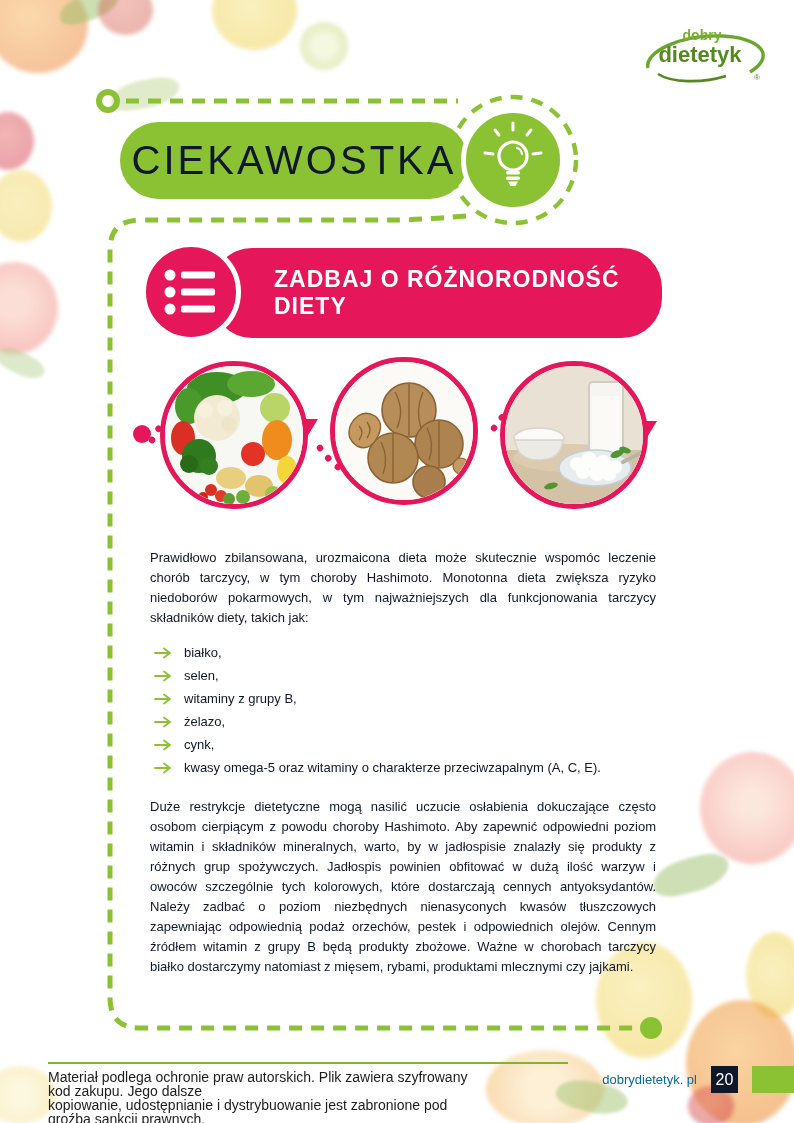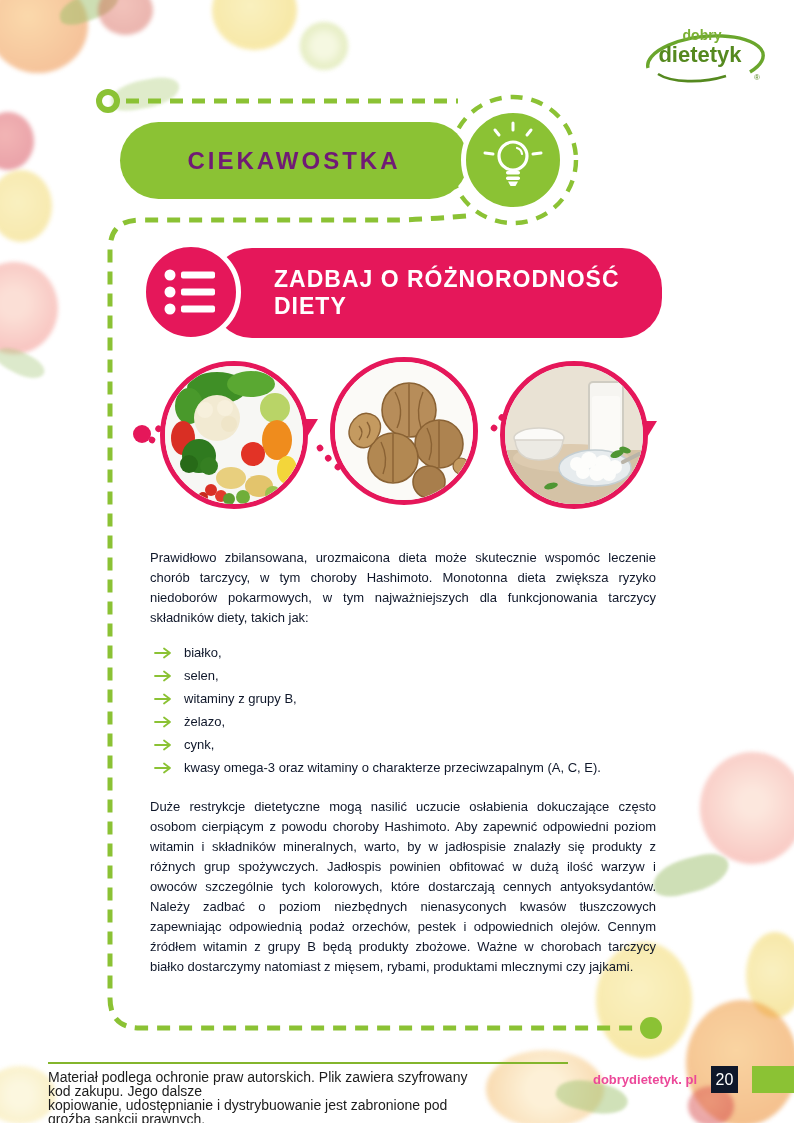--- a/index.html
+++ b/index.html
@@ -9,21 +9,21 @@
   
   .fruit{position:absolute;border-radius:50%;filter:blur(2px);pointer-events:none;}
   .leaf{position:absolute;border-radius:60% 40% 60% 40% / 70% 50% 70% 40%;filter:blur(1.5px);pointer-events:none;}
 
   
   .decor-svg{position:absolute;left:0;top:0;pointer-events:none;}
 
   
   .ciekawostka{position:absolute;left:120px;top:122px;width:348px;height:77px;
     background:#8bc234;border-radius:39px;display:flex;align-items:center;justify-content:center;}
-  .ciekawostka span{color:#701a75;font-size:24px;font-weight:700;letter-spacing:3px;}
+  .ciekawostka span{color:#0f172a;font-size:40px;font-weight:400;letter-spacing:3px;}
   .bulb-badge{position:absolute;left:461px;top:108px;width:94px;height:94px;border-radius:50%;
     background:#8bc234;border:5px solid #ffffff;display:flex;align-items:center;justify-content:center;}
 
   
   .section-banner{position:absolute;left:212px;top:248px;width:450px;height:90px;
     background:#e5175a;border-radius:40px;display:flex;align-items:center;}
   .section-banner span{color:#ffffff;font-size:23px;font-weight:800;letter-spacing:1px;margin-left:62px;}
   .list-badge{position:absolute;left:141px;top:242px;width:90px;height:90px;border-radius:50%;
     background:#e5175a;border:5px solid #ffffff;display:flex;align-items:center;justify-content:center;}
 
@@ -35,21 +35,21 @@
   
   .textcol{position:absolute;left:150px;top:548px;width:506px;color:#0f172a;}
   .para{font-size:13px;line-height:20px;text-align:justify;margin:0;}
   .diet-list{margin:13px 0 18px 4px;}
   .diet-item{display:flex;align-items:center;height:23px;font-size:13px;}
   .diet-item .arr{width:30px;flex:0 0 30px;display:flex;align-items:center;}
 
   
   .footer-line{position:absolute;left:48px;top:1062px;width:520px;height:2px;background:#83b52c;}
   .copyright{position:absolute;left:48px;top:1070px;width:420px;font-size:14px;line-height:14px;color:#1c1c1c;}
-  .website{position:absolute;right:97px;top:1072px;font-size:13px;font-weight:700;color:#ec4899;}
+  .website{position:absolute;right:97px;top:1072px;font-size:13px;font-weight:400;color:#0369a1;}
   .pagebox{position:absolute;left:711px;top:1066px;width:27px;height:27px;background:#0f172a;
     color:#ffffff;font-size:16px;display:flex;align-items:center;justify-content:center;}
   .endbar{position:absolute;left:752px;top:1066px;width:42px;height:27px;background:#8bc234;}
 
   .logo{position:absolute;left:628px;top:22px;}
 </style>
 </head>
 <body>
 
 <div class="page">
@@ -265,21 +265,21 @@
             </svg>
           </span>
         <span>cynk,</span>
       </div>
       <div class="diet-item">
         <span class="arr">
             <svg width="22" height="12" viewBox="0 0 22 12">
               <path d="M1,6 H15 M10,1.5 L16,6 L10,10.5" fill="none" stroke="#8bc234" stroke-width="1.8" stroke-linecap="round" stroke-linejoin="round"></path>
             </svg>
           </span>
-        <span>kwasy omega-3 oraz witaminy o charakterze przeciwzapalnym (A, C, E).</span>
+        <span>kwasy omega-5 oraz witaminy o charakterze przeciwzapalnym (A, C, E).</span>
       </div>
     </div>
     <p class="para">Duże restrykcje dietetyczne mogą nasilić uczucie osłabienia dokuczające często osobom cierpiącym z powodu choroby Hashimoto. Aby zapewnić odpowiedni poziom witamin i składników mineralnych, warto, by w jadłospisie znalazły się produkty z różnych grup spożywczych.  Jadłospis powinien obfitować w dużą ilość warzyw i owoców szczególnie tych kolorowych, które dostarczają cennych antyoksydantów. Należy zadbać o poziom niezbędnych nienasyconych kwasów tłuszczowych zapewniając odpowiednią podaż orzechów, pestek i odpowiednich olejów. Cennym źródłem witamin z grupy B będą produkty zbożowe. Ważne w chorobach tarczycy białko dostarczymy natomiast z mięsem, rybami, produktami mlecznymi czy jajkami.</p>
   </div>
 
   <div class="footer-line"></div>
   <div class="copyright">
     <div>Materiał podlega ochronie praw autorskich. Plik zawiera szyfrowany kod zakupu. Jego dalsze</div>
     <div>kopiowanie, udostępnianie i dystrybuowanie jest zabronione pod groźbą sankcji prawnych.</div>
   </div>

